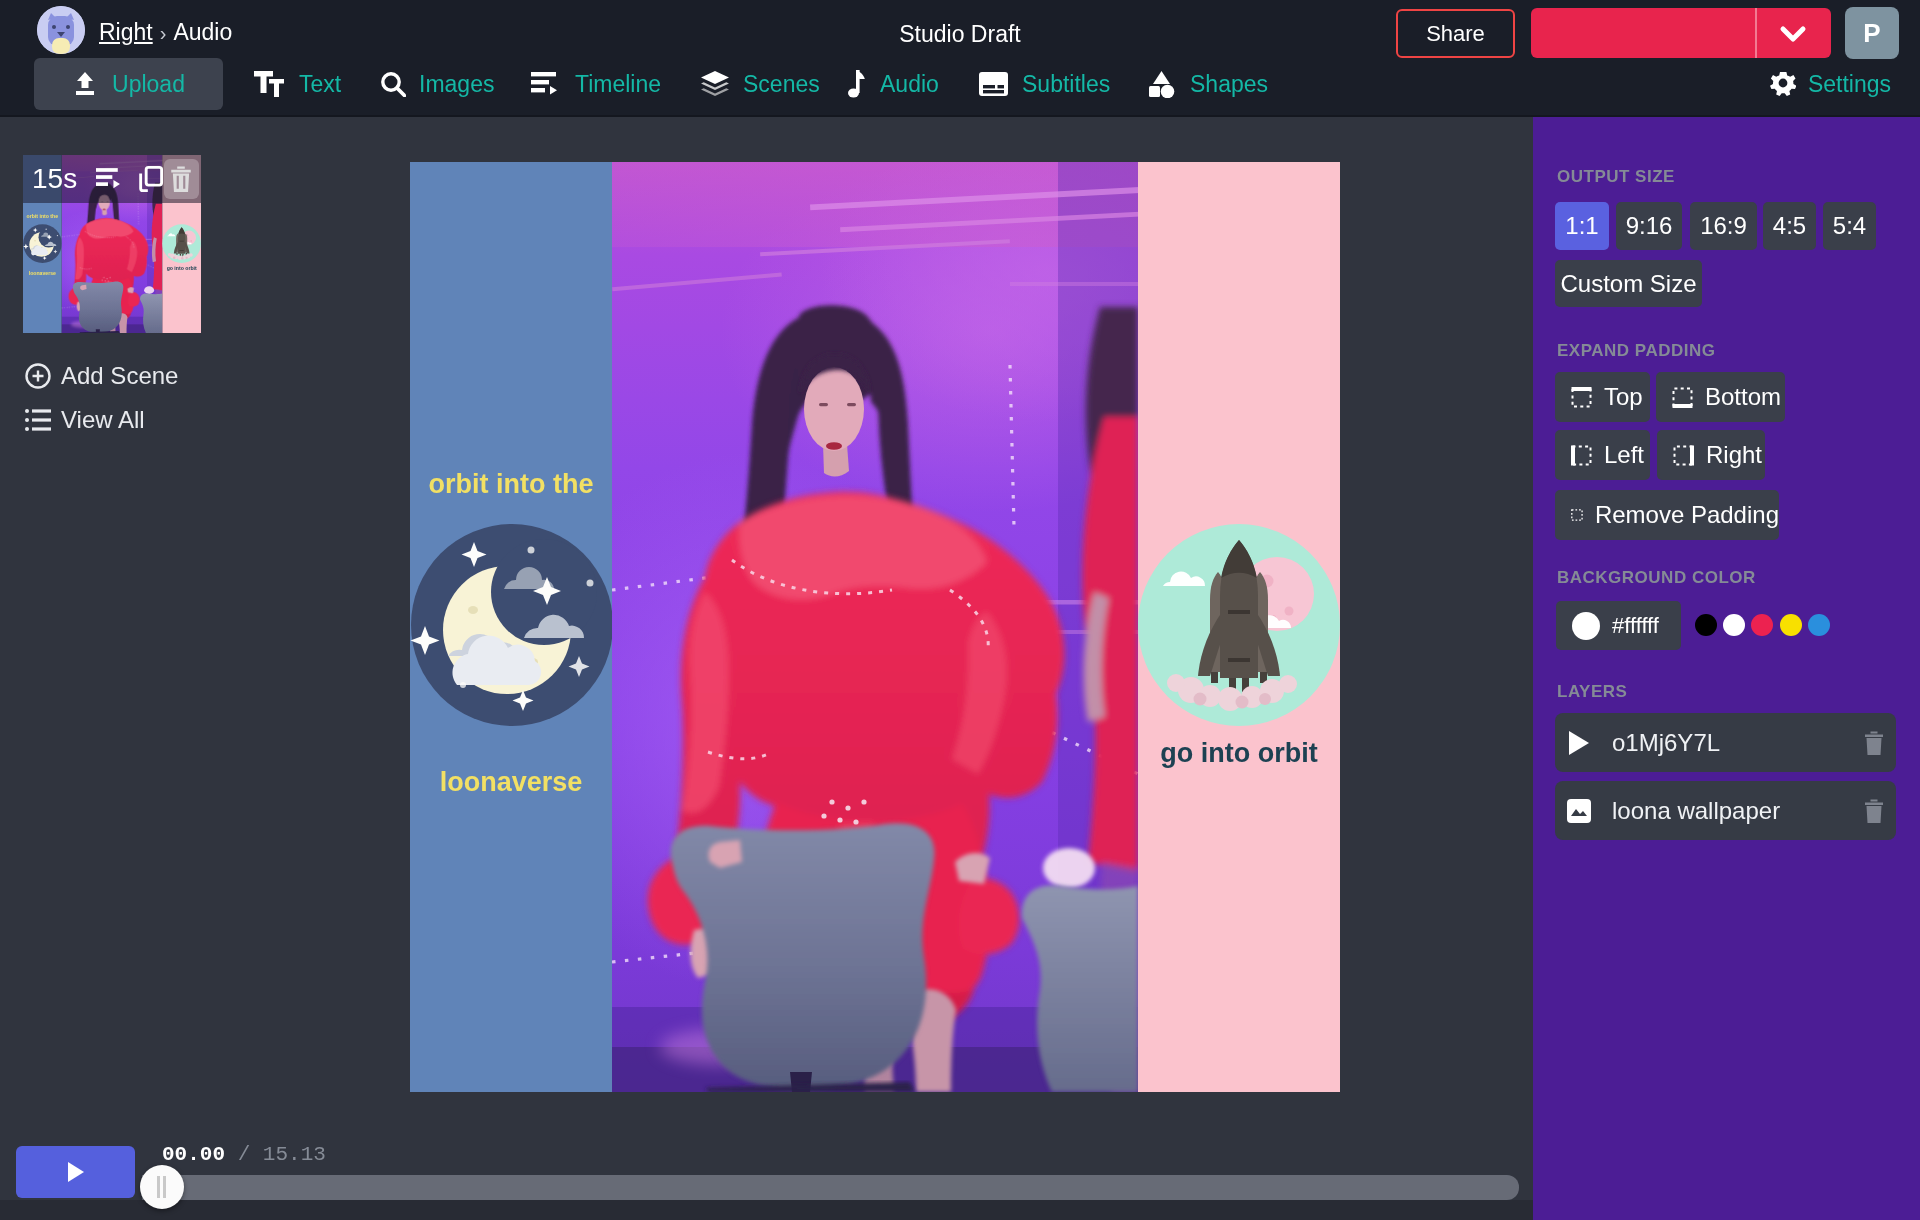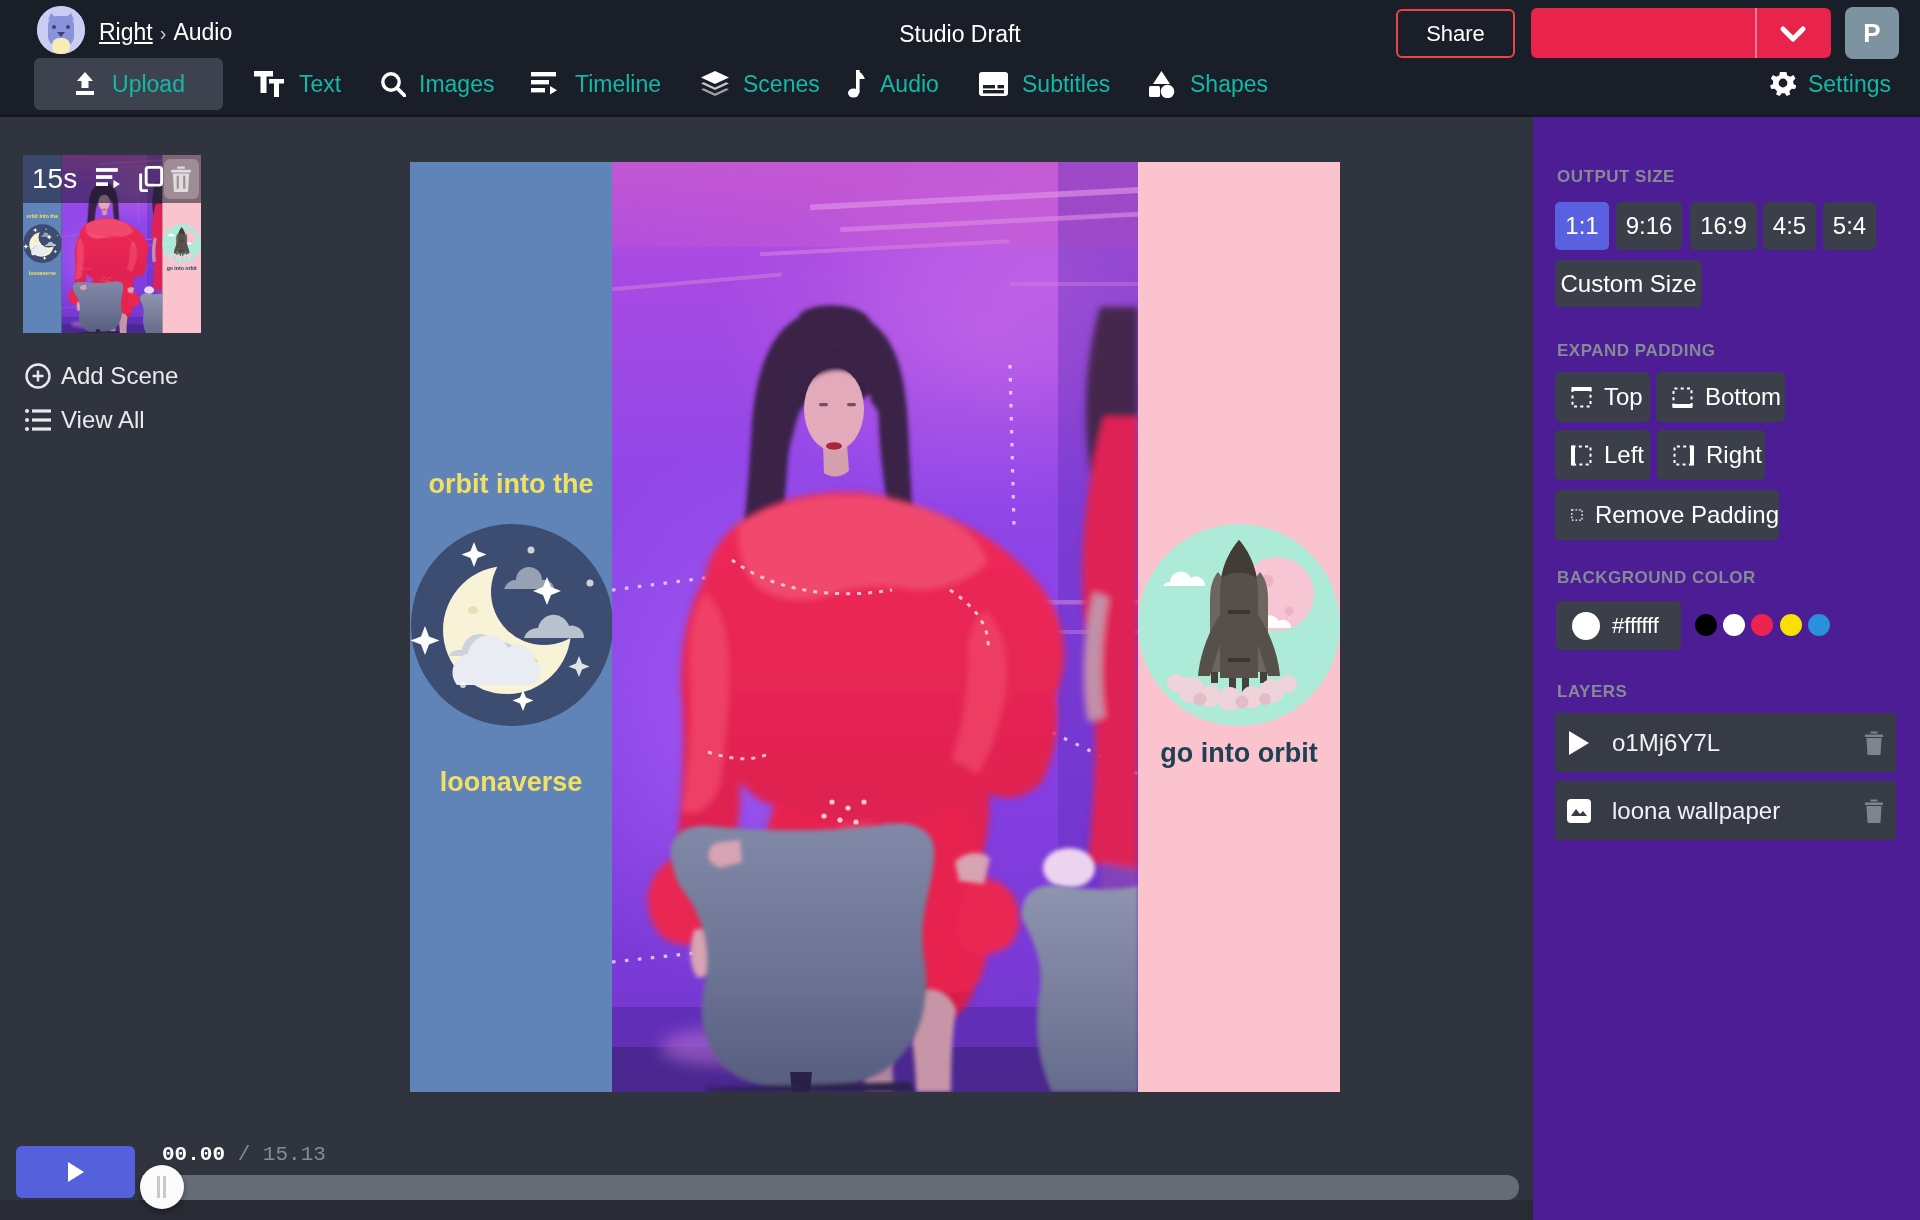--- a/index.html
+++ b/index.html
@@ -44,21 +44,21 @@
   #progress { position:absolute; left:142px; top:1175px; width:1377px; height:25px; background:#676b76; border-radius:0 12px 12px 0; }
   #knob { position:absolute; left:140px; top:1165px; width:44px; height:44px; border-radius:50%; background:#fbfbfb; box-shadow:0 2px 5px rgba(0,0,0,0.4); }
   #knob:after { content:""; position:absolute; left:17px; top:11px; width:3px; height:22px; background:#c9c9c9; box-shadow:6px 0 0 #c9c9c9; }
   #botstrip { position:absolute; left:0px; top:1200px; width:1533px; height:20px; background:#282b34; }
 
   
   #panel { position:absolute; left:1533px; top:117px; width:387px; height:1161px; background:#4c1d95; }
   .plabel { position:absolute; left:24px; color:#858b96; font-size:17px; font-weight:bold; letter-spacing:0.5px; }
   .pbtn { position:absolute; background:#3a3f4a; border-radius:5px; color:#fff; font-size:24px; text-align:center; }
   .picon { position:absolute; background:#3a3f4a; border-radius:5px; color:#fff; font-size:24px; display:flex; align-items:center; padding-left:16px; white-space:nowrap; }
-  .layer { position:absolute; left:22px; width:341px; height:59px; background:#363b45; border-radius:0; color:#f0f2f5; font-size:24px; display:flex; align-items:center; }
+  .layer { position:absolute; left:22px; width:341px; height:59px; background:#363b45; border-radius:8px; color:#f0f2f5; font-size:24px; display:flex; align-items:center; }
 </style>
 </head>
 <body>
 
 <div id="header"></div>
 <div id="avatar"><svg width="48" height="48" viewBox="0 0 48 48">
       <circle cx="24" cy="24" r="24" fill="#c9cdf2"></circle>
       <path d="M11 14 L14 7 L19 12 Z" fill="#8a92de"></path>
       <path d="M37 14 L34 7 L29 12 Z" fill="#8a92de"></path>
       <rect x="11" y="10" width="26" height="30" rx="9" fill="#8a92de"></rect>

